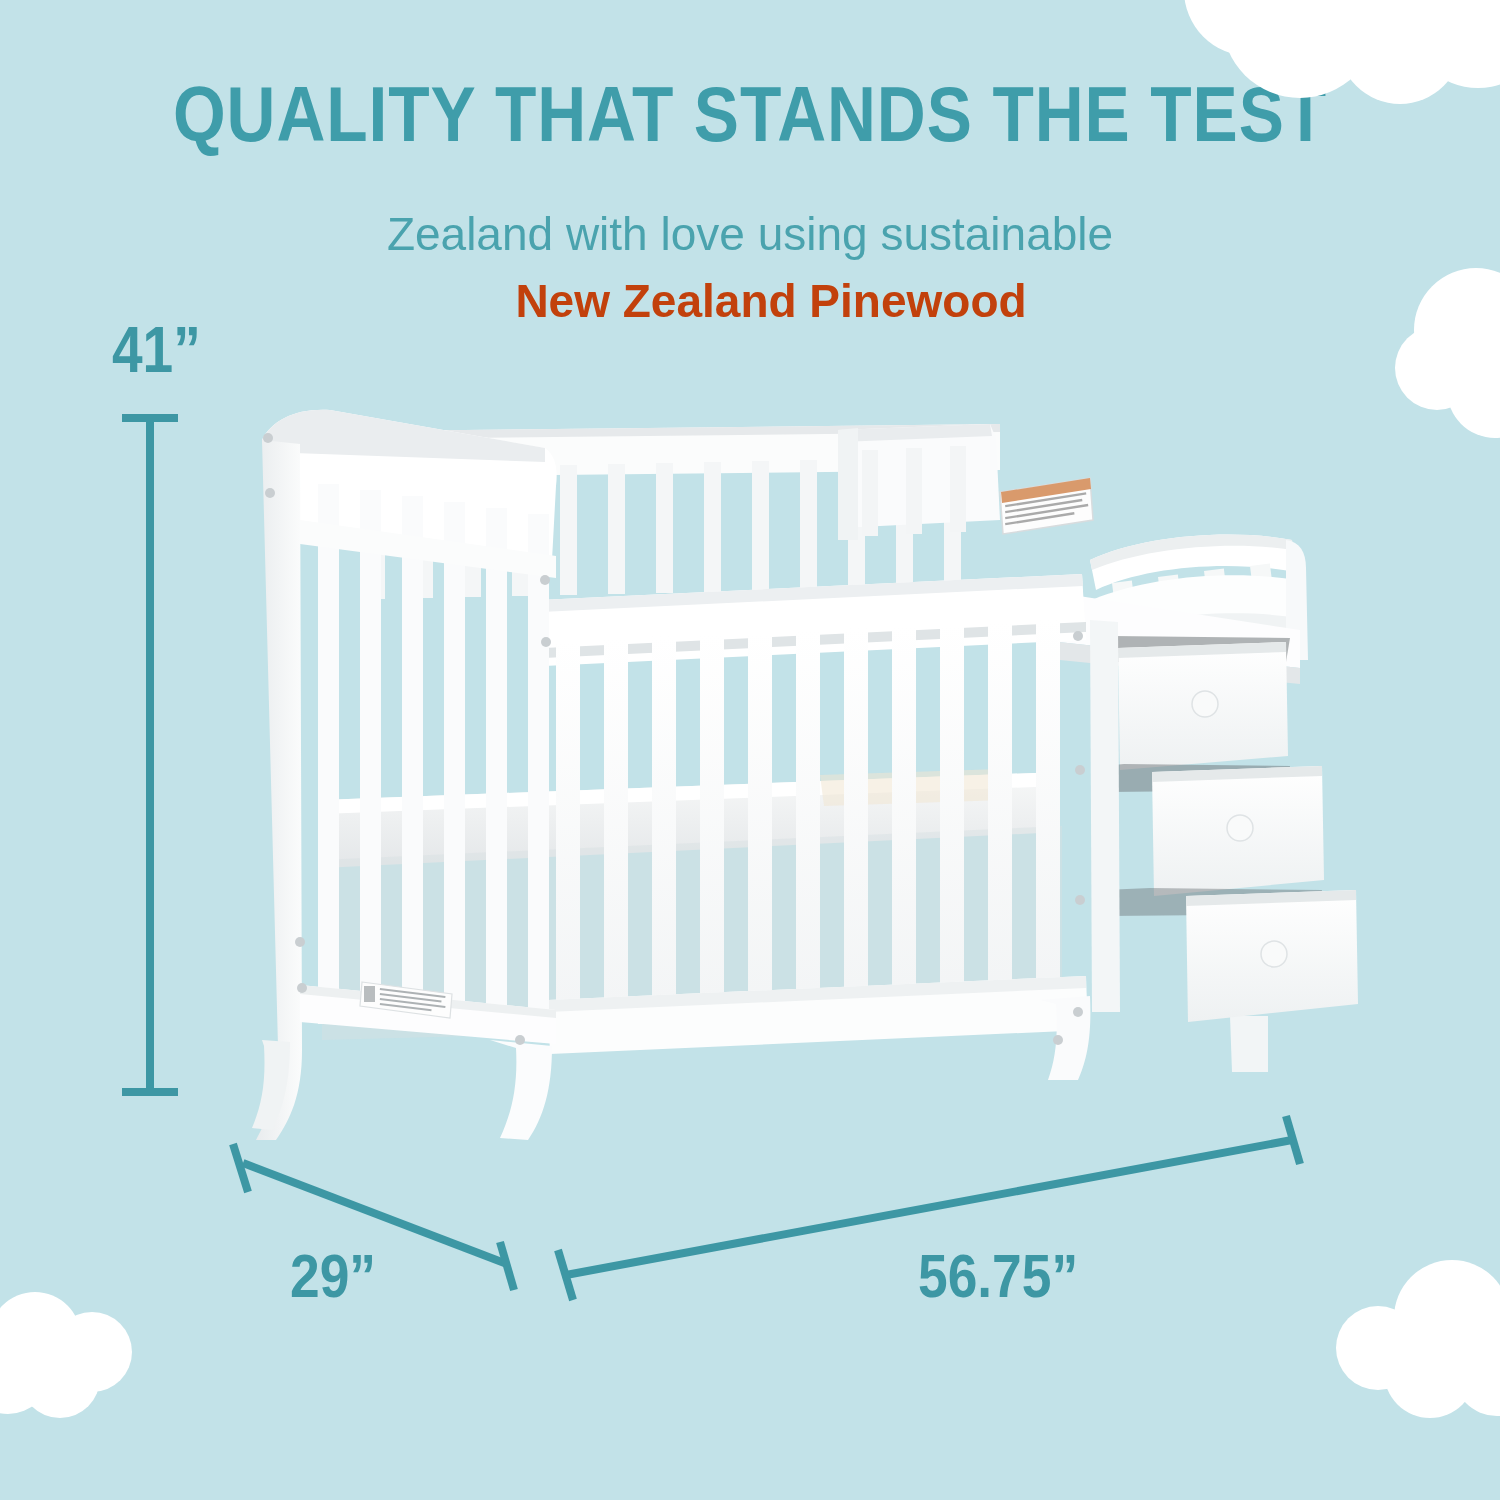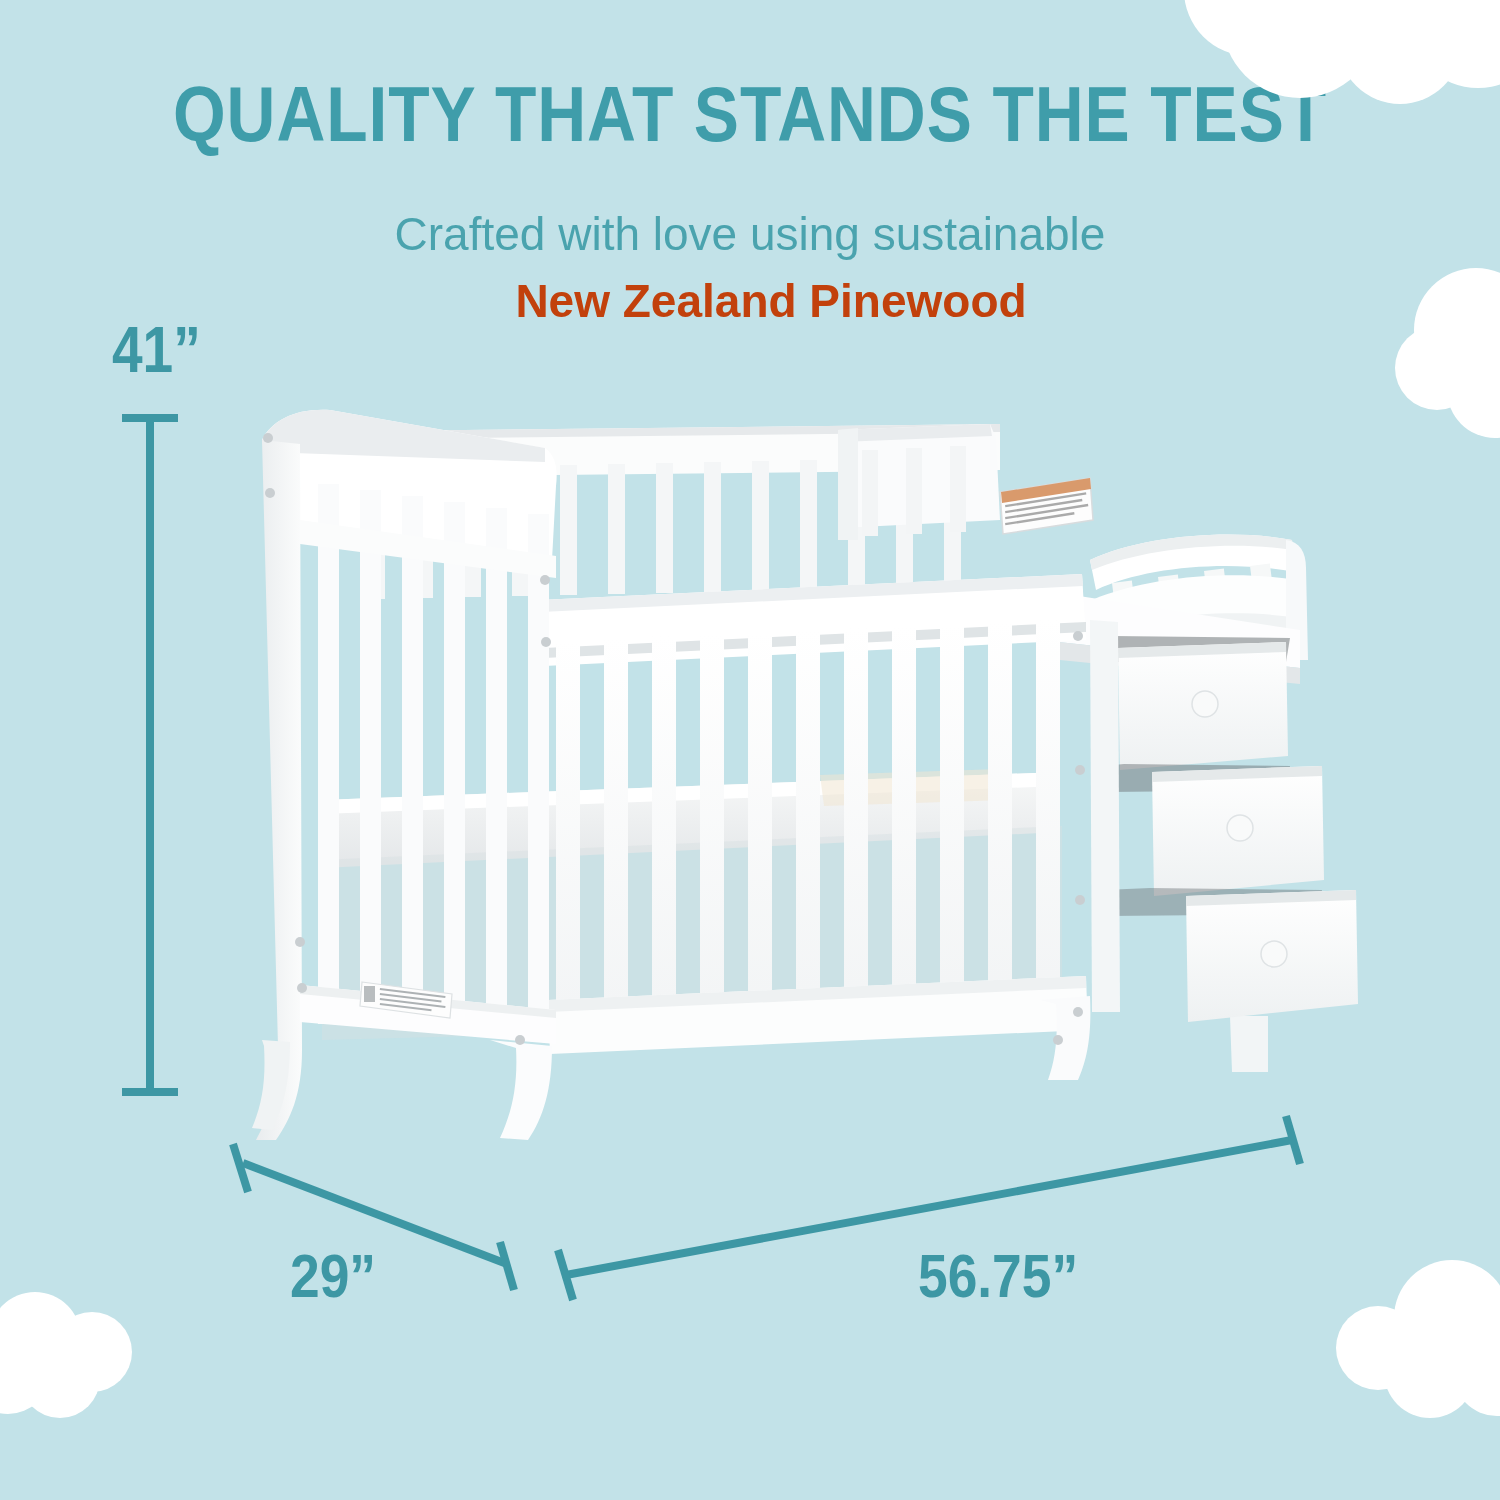--- a/index.html
+++ b/index.html
@@ -101,21 +101,21 @@
     <g fill="#ffffff">
       <circle cx="1452" cy="1318" r="58"></circle>
       <circle cx="1378" cy="1348" r="42"></circle>
       <circle cx="1430" cy="1372" r="46"></circle>
       <circle cx="1497" cy="1372" r="44"></circle>
       <rect x="1378" y="1318" width="140" height="60"></rect>
     </g>
   </svg>
 
   <div class="headline">QUALITY THAT STANDS THE TEST</div>
-  <div class="sub1">Crafted with love using sustainable</div>
+  <div class="sub1">Zealand with love using sustainable</div>
   <div class="sub2">New Zealand Pinewood</div>
 
   <svg id="product" viewBox="0 0 1500 1500">
     <defs>
       <linearGradient id="wWhite" x1="0" y1="0" x2="0" y2="1">
         <stop offset="0" stop-color="#ffffff"></stop>
         <stop offset="1" stop-color="#f2f4f5"></stop>
       </linearGradient>
       <linearGradient id="wShade" x1="0" y1="0" x2="1" y2="0">
         <stop offset="0" stop-color="#e9ecee"></stop>

